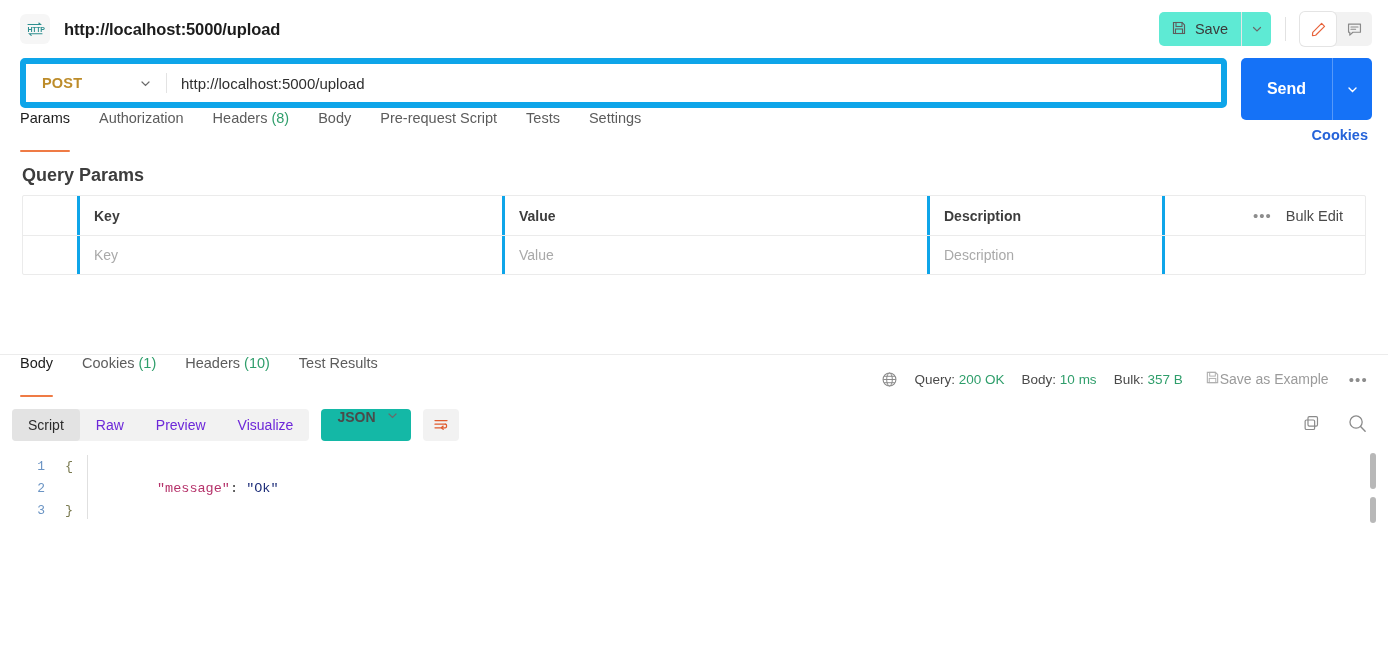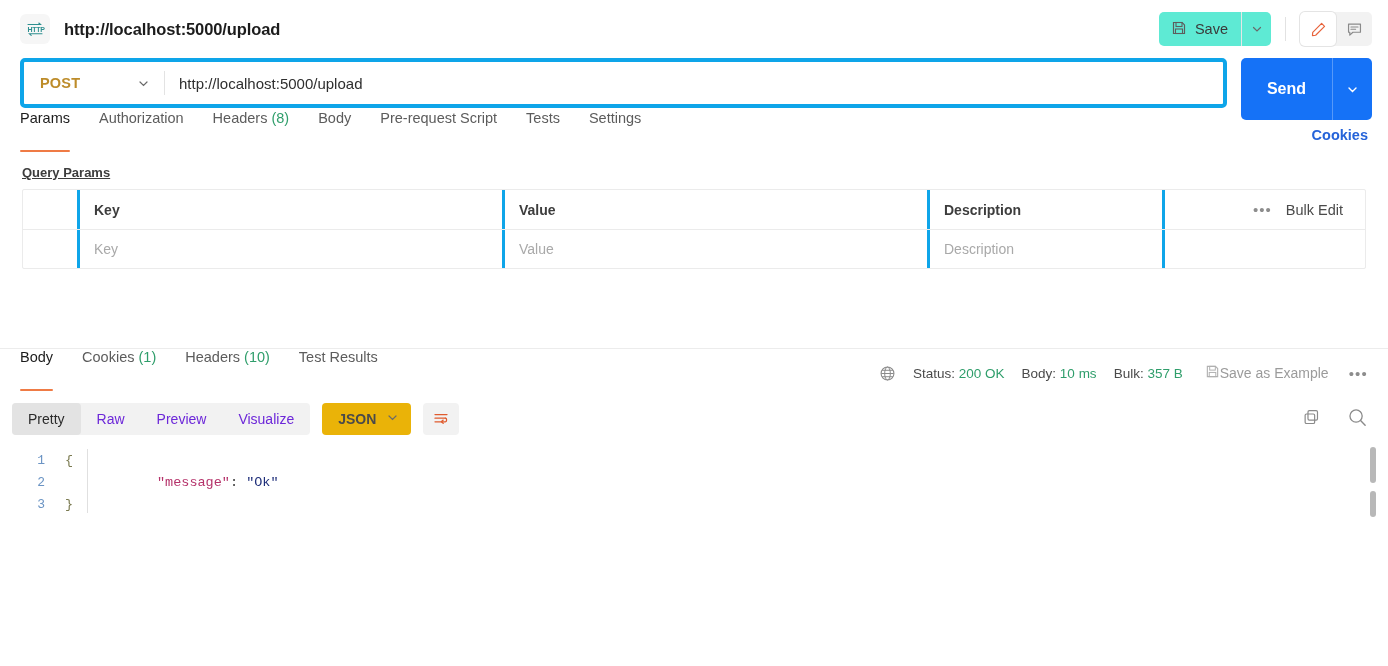--- a/index.html
+++ b/index.html
@@ -83,21 +83,21 @@
   .urlbar {
     display: flex;
     align-items: stretch;
     padding: 0 16px 0 20px;
     height: 56px;
   }
   .url-input-wrap {
     flex: 1;
     display: flex;
     align-items: stretch;
-    border: 4px solid #0ea5e9;
+    border: 6px solid #0ea5e9;
     border-radius: 5px;
     height: 50px;
     background: #fff;
     overflow: hidden;
   }
   .method-sel {
     display: flex; align-items: center;
     width: 140px;
     padding: 0 14px 0 16px;
     cursor: pointer;
@@ -173,25 +173,24 @@
     margin-left: auto;
     font-size: 14.5px;
     font-weight: bold;
     color: #2563d9;
     padding-bottom: 9px;
     cursor: pointer;
   }
 
   
   .qp-title {
-    font-size: 13px;
+    font-size: 18px;
     font-weight: bold;
     color: #3d3d3d;
     padding: 13px 20px 9px 22px;
-    text-decoration: underline;
   }
   .table {
     margin: 0 22px;
     border: 1px solid #ebebeb;
     border-radius: 2px;
   }
   .trow { display: flex; }
   .trow.head { border-bottom: 1px solid #ebebeb; }
   .tcell {
     padding: 11px 14px;
@@ -269,22 +268,22 @@
     font-size: 14px;
     color: #6d28d9;
     cursor: pointer;
     border-radius: 4px;
   }
   .seg-item.active {
     background: #e3e3e3;
     color: #2b2b2b;
   }
   .fmt-sel {
-    display: flex; align-items: center; gap: 10px;
-    background: #eab308;
+    display: flex; gap: 10px;
+    background: #14b8a6;
     border-radius: 4px;
     height: 32px;
     padding: 0 12px 0 16px;
     margin-left: 12px;
     cursor: pointer;
     font-size: 14px;
     font-weight: bold;
     color: #4a4a4a;
   }
   .wrap-btn {
@@ -489,21 +488,21 @@
 
   <div class="resp-meta">
     <span class="globe">
       <svg width="17" height="17" viewBox="0 0 18 18">
         <circle cx="9" cy="9" r="6.8" fill="none" stroke="#8a8a8a" stroke-width="1.15"></circle>
         <ellipse cx="9" cy="9" rx="3" ry="6.8" fill="none" stroke="#8a8a8a" stroke-width="1.05"></ellipse>
         <path d="M2.4 9h13.2M3.3 5.6h11.4M3.3 12.4h11.4" stroke="#8a8a8a" stroke-width="1.05"></path>
       </svg>
     </span>
     <span class="meta-item">
-      <span>Status:</span>
+      <span>Query:</span>
       <span class="meta-val">200 OK</span>
     </span>
     <span class="meta-item">
       <span>Body:</span>
       <span class="meta-val">10 ms</span>
     </span>
     <span class="meta-item">
       <span>Bulk:</span>
       <span class="meta-val">357 B</span>
     </span>
@@ -516,21 +515,21 @@
         </svg>
       </span>
       <span>Save as Example</span>
     </span>
     <span class="meta-dots">•••</span>
   </div>
 </div>
 
 <div class="body-toolbar">
   <div class="seg">
-    <div class="seg-item active">Pretty</div>
+    <div class="seg-item active">Script</div>
     <div class="seg-item">Raw</div>
     <div class="seg-item">Preview</div>
     <div class="seg-item">Visualize</div>
   </div>
   <div class="fmt-sel">
     <span>JSON</span>
     <span>
       <svg width="13" height="13" viewBox="0 0 13 13">
           <path d="M3 5 L6.5 8.5 L10 5" stroke="#6a6a6a" stroke-width="1.2" fill="none" stroke-linecap="round"></path>
         </svg>

